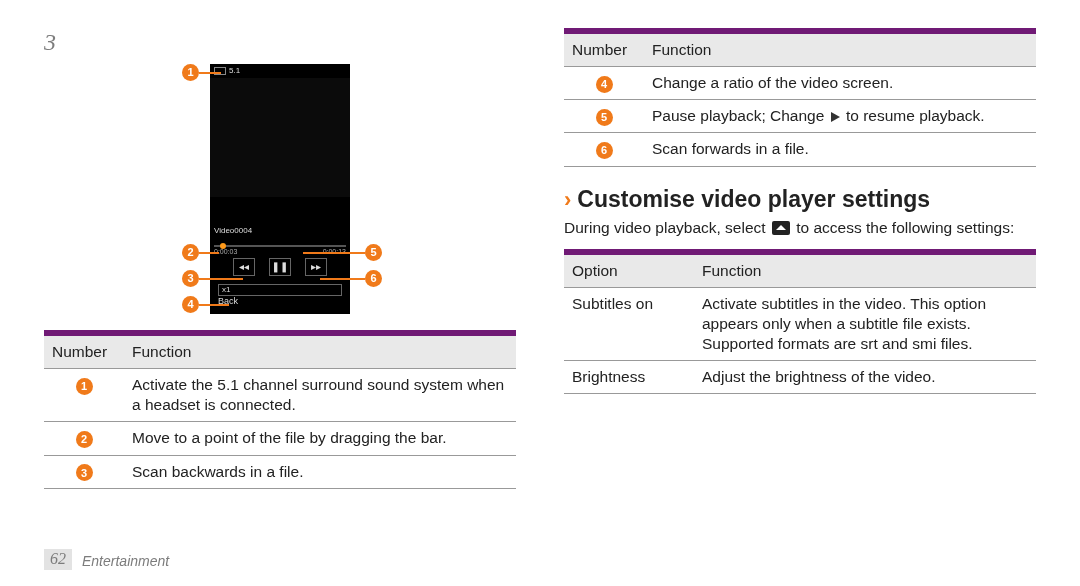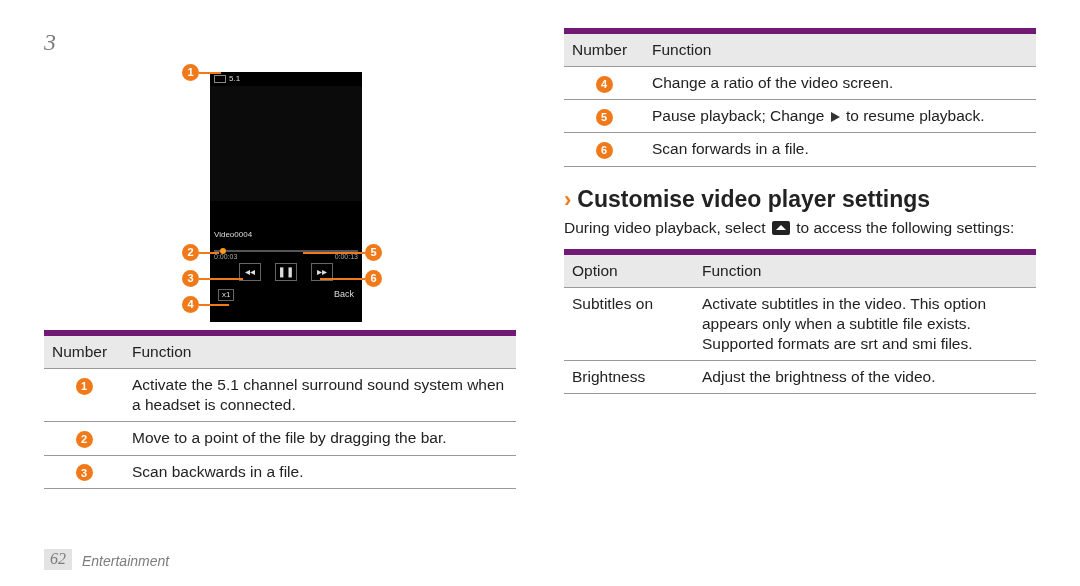--- a/index.html
+++ b/index.html
@@ -30,38 +30,38 @@
     width: 24px;
     text-align: left;
     line-height: 1;
     padding-top:2px;
   }
   .step-text { flex: 1; padding-top:3px;}
 
   
   .phone-wrap { position: relative; width: 208px; margin: 10px auto 14px auto; height:252px;}
   .phone {
-    position: absolute; left:34px; top:8px;
-    width: 152px; height: 250px;
+    position: absolute; left:34px; top:0;
+    width: 140px; height: 250px;
     background: #000;
     display: flex; flex-direction: column;
     font-size: 9px; color: #ddd;
   }
   .status { height: 14px; display:flex; align-items:center; gap:3px; padding:0 4px; font-size:8px;}
   .status .ico51 { width:12px; height:8px; border:1px solid #888; position:relative;}
   .video-area { flex:1; background:#0b0b0b;}
   .vtitle { padding:3px 4px 0 4px; font-size:8px;margin-top:26px;}
   .seek { position:relative; height:16px; margin:2px 4px 0 4px;}
   .seek-line { position:absolute; top:7px; left:0; right:0; height:2px; background:#555;}
   .seek-dot { position:absolute; top:5px; left:6px; width:6px; height:6px; background:#ff9a1a; border-radius:50%;}
   .seek-t { position:absolute; bottom:-2px; font-size:7px; color:#aaa;}
   .seek-t.l{left:0;} .seek-t.r{right:0;}
   .ctrls { display:flex; justify-content:center; gap:14px; padding:4px 0;}
   .sq { width:22px; height:18px; border:1px solid #666; display:flex; align-items:center; justify-content:center; font-size:10px;}
-  .brow { display:flex; justify-content:space-between; padding:4px 8px 21px 8px; font-size:9px;}
+  .brow { display:flex; justify-content:space-between; padding:4px 8px 6px 8px; font-size:9px;flex-direction:column;}
   .x1 { border:1px solid #666; padding:0 3px; font-size:8px;}
 
   
   .badge {
     position:absolute; width:17px; height:17px; border-radius:50%;
     background:#f07a1a; color:#fff; font-weight:bold; font-size:11px;
     display:flex; align-items:center; justify-content:center;
     z-index:5;
   }
   .lead { position:absolute; height:1.5px; background:#f07a1a; z-index:4;}

